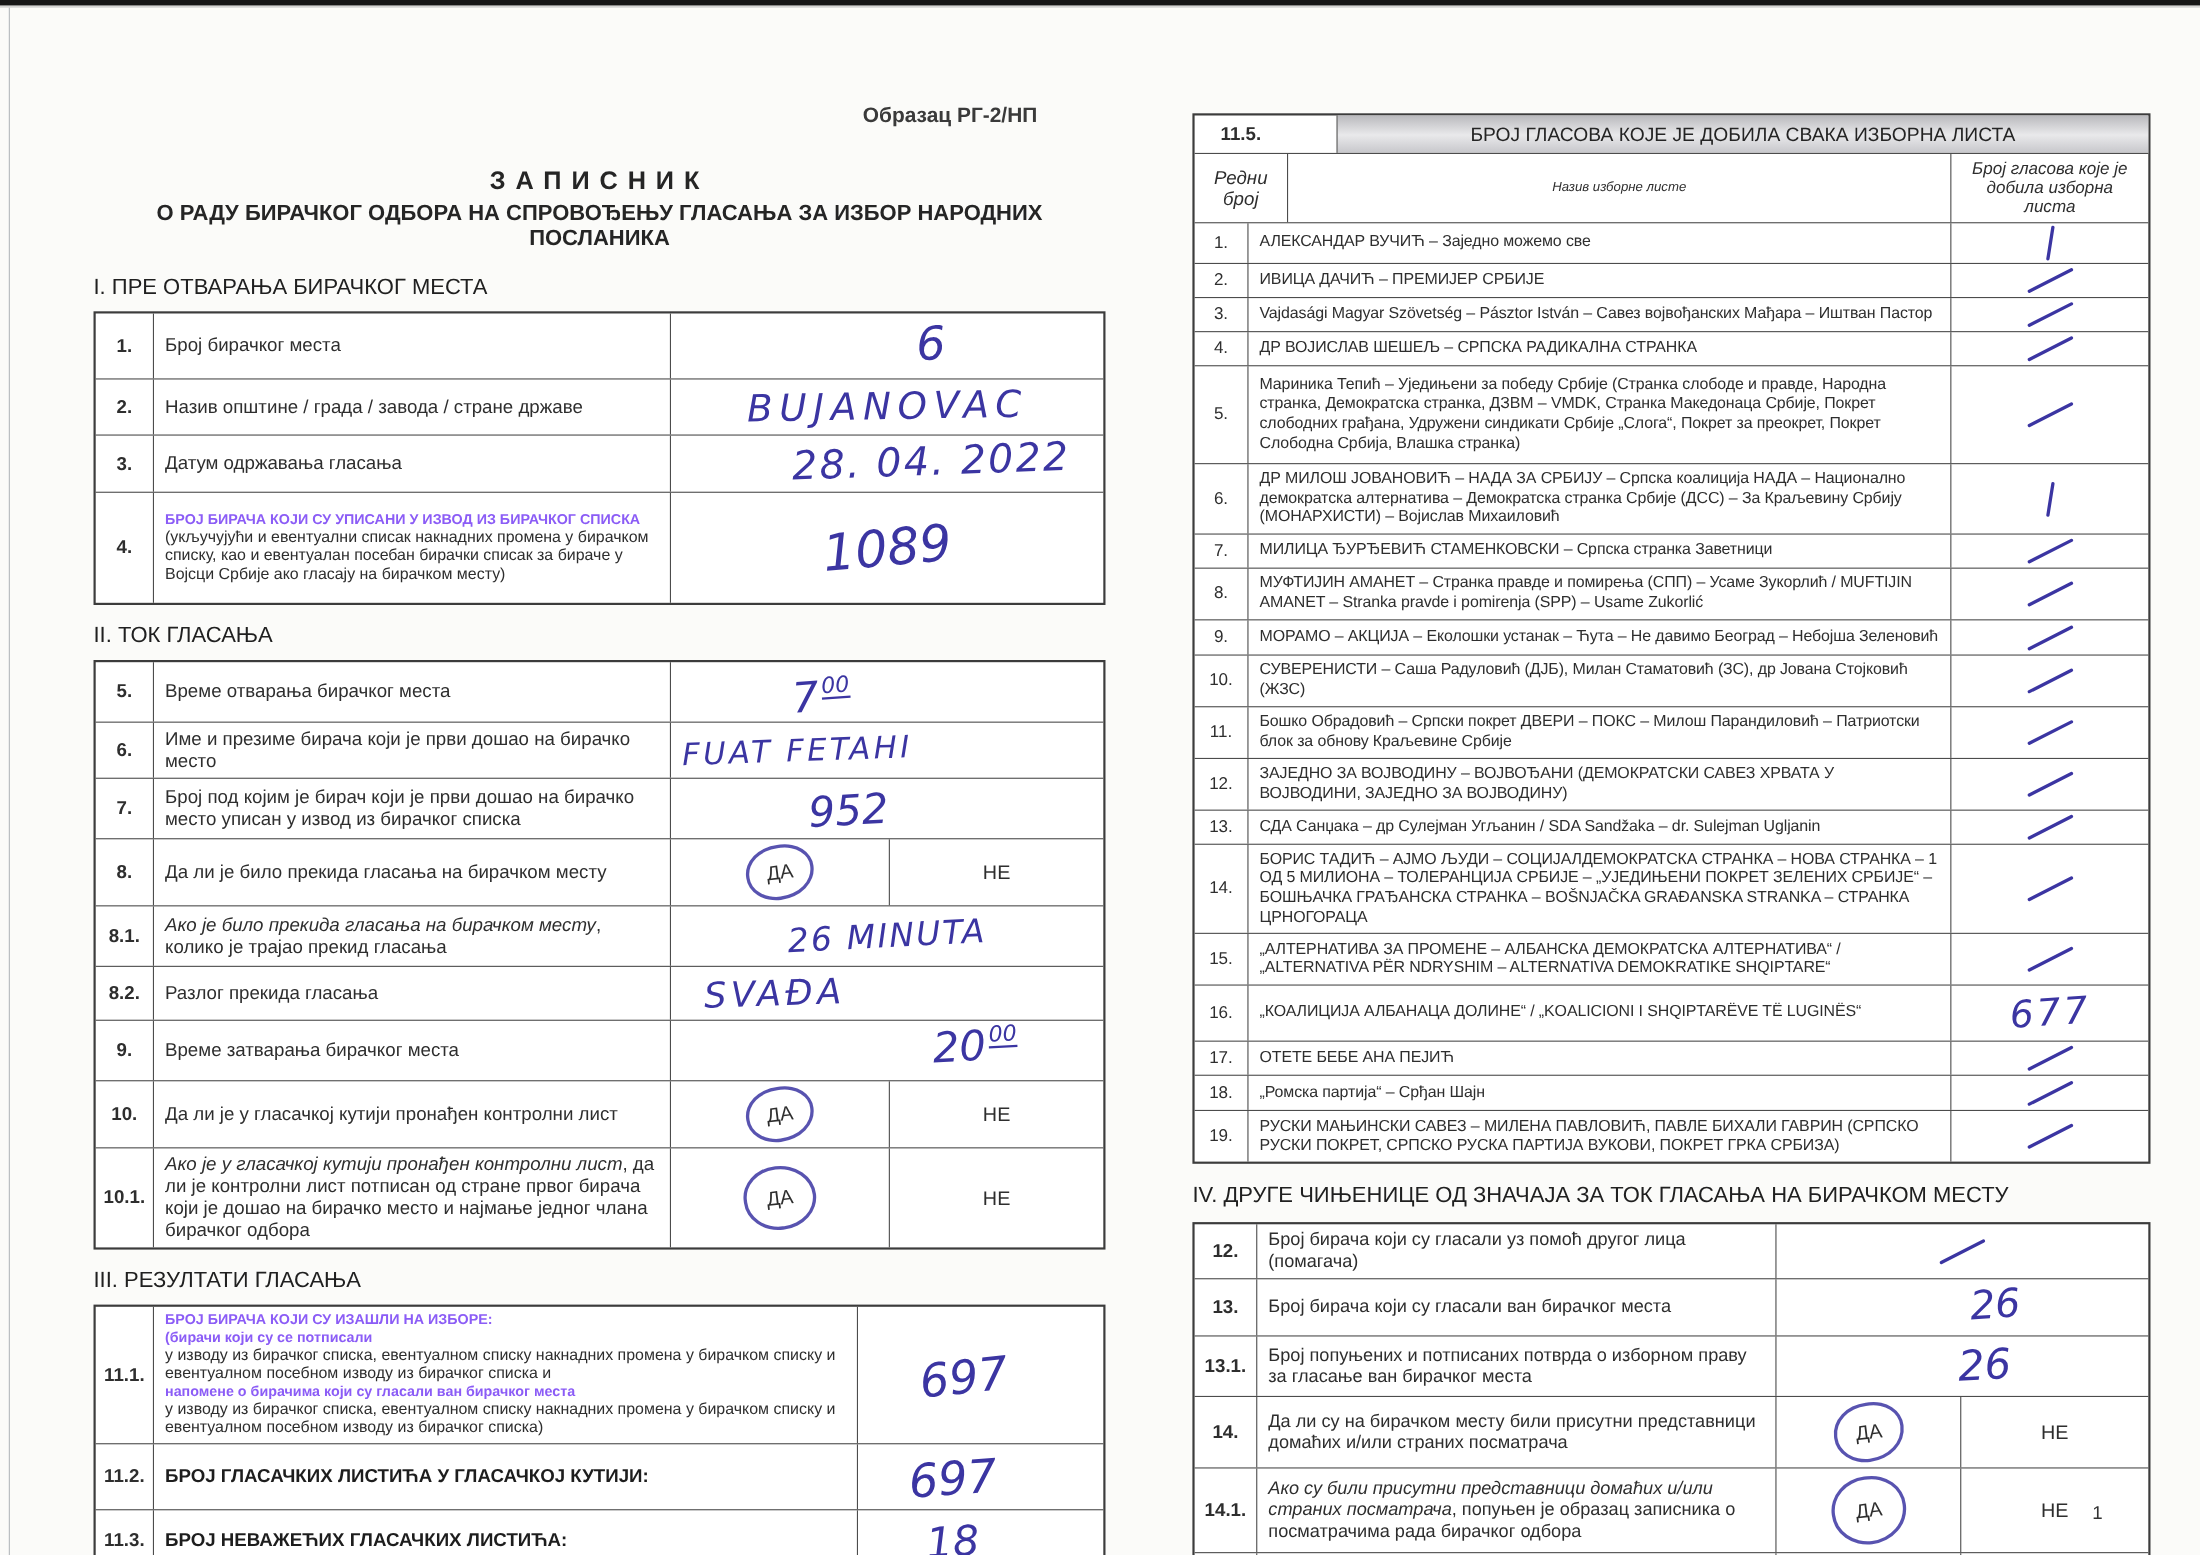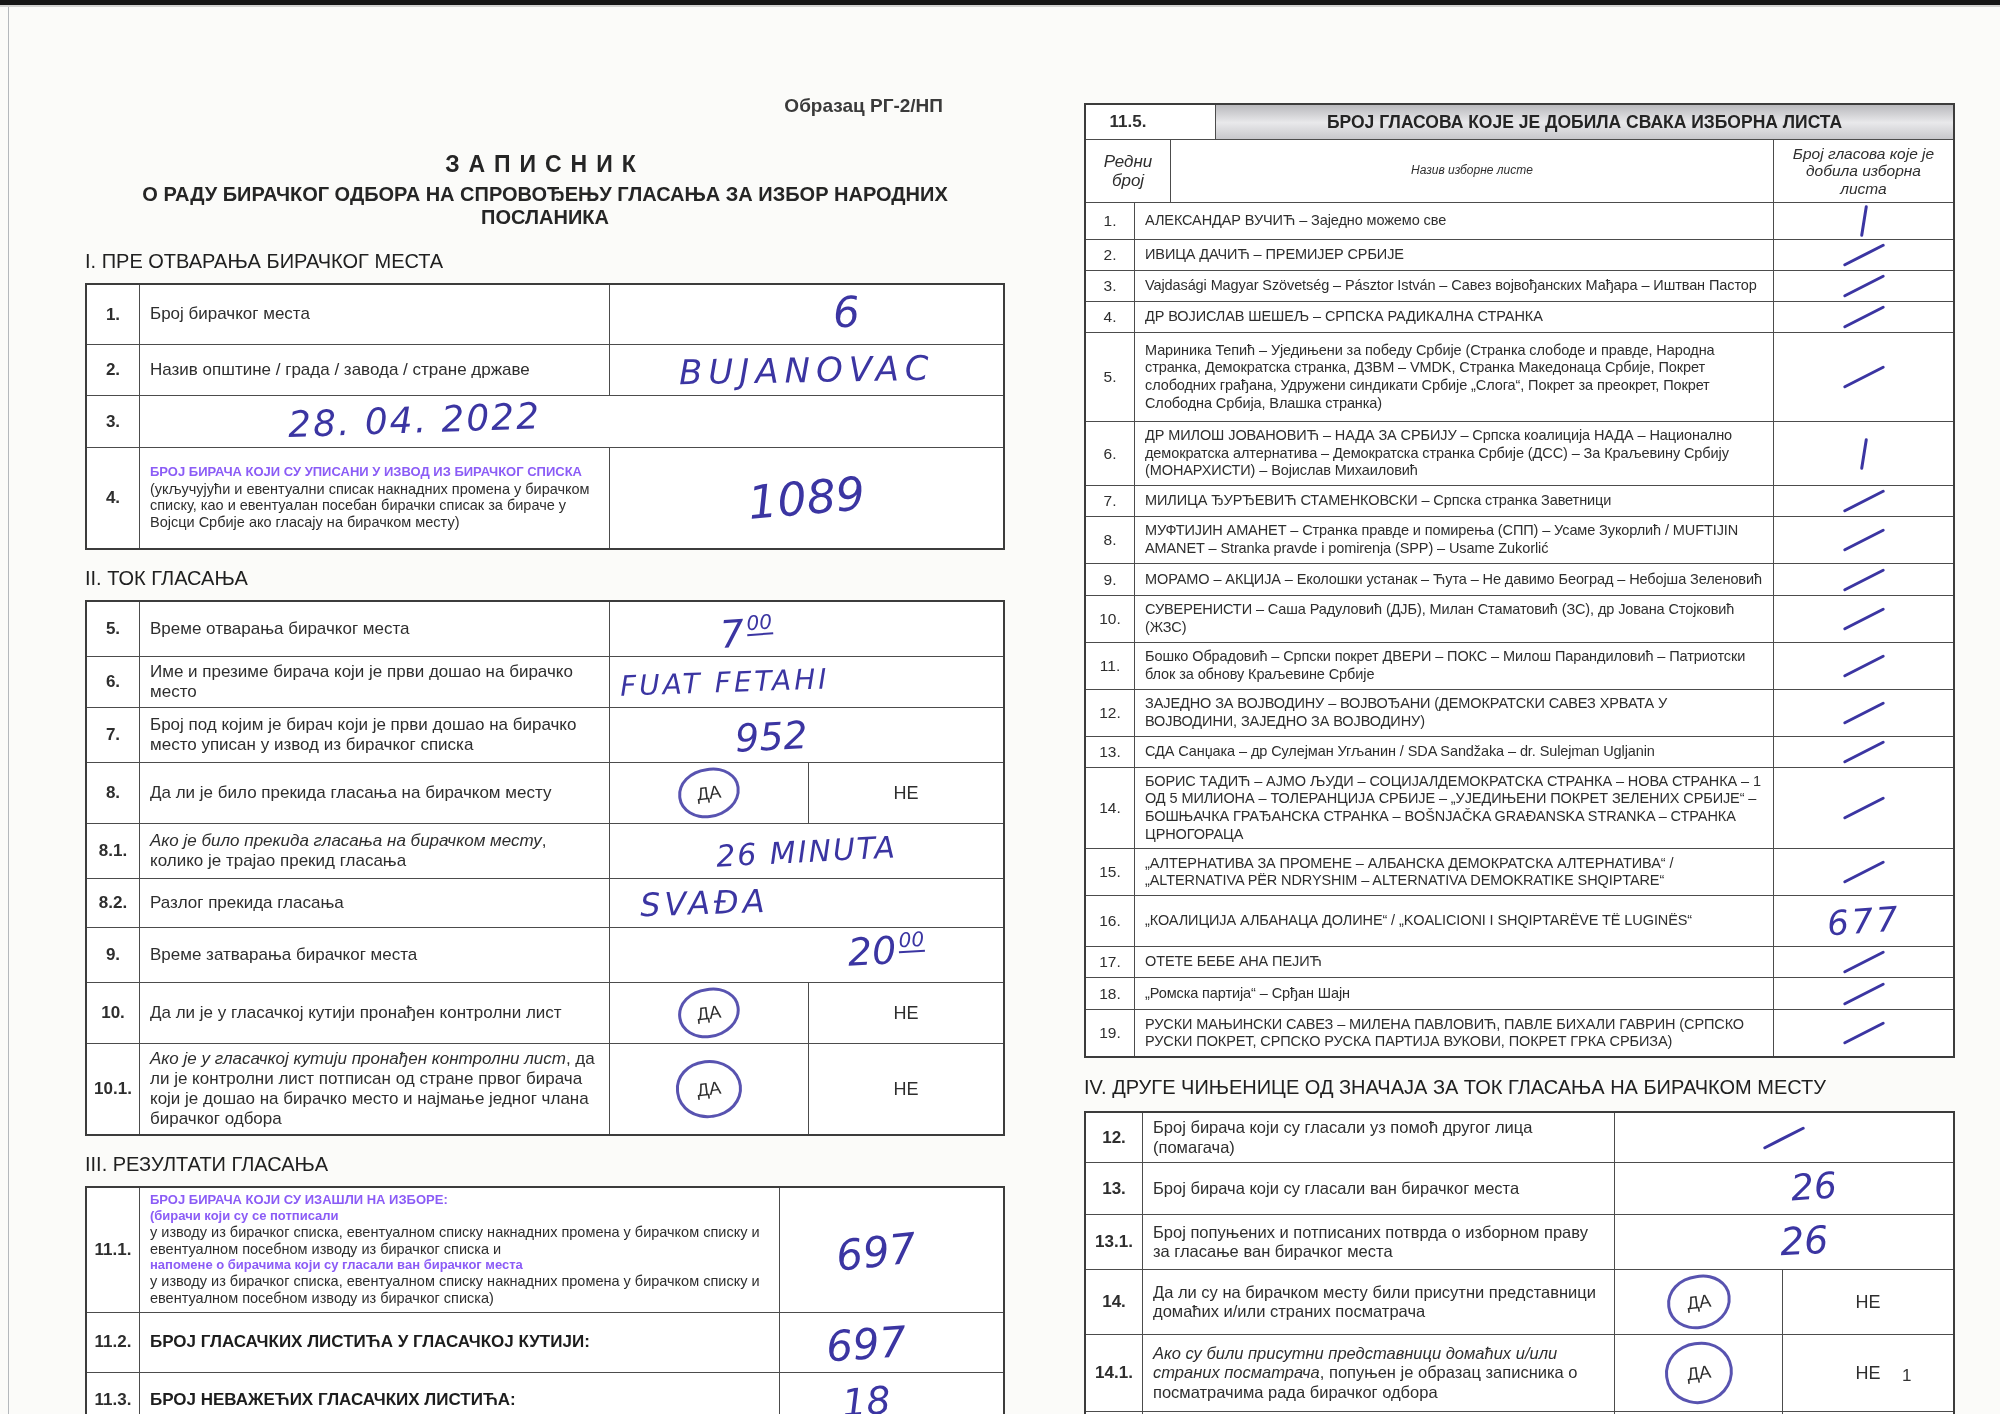--- a/index.html
+++ b/index.html
@@ -40,21 +40,21 @@
   .c.label{font-size:17px;line-height:1.18;}
   .c.val{justify-content:center;}
   .c .txt{display:block;}
   .blk b{display:block;font-size:13px;line-height:1.15;color:#8b5cf6;}
   .note{display:block;font-size:14.5px;line-height:1.17;margin-top:1px;}
   .it{font-style:italic;}
   .bold-label{font-weight:bold;font-size:17px;color:#1d1d1d;}
   .ne-txt{font-size:18px;color:#2e2e2e;}
   
   .v-headcell{background:linear-gradient(180deg,#b9b9bd 0%,#e9e9eb 52%,#c7c7cb 100%);
-    justify-content:center;font-weight:bold;font-size:17.5px;color:#242424;}
+    justify-content:center;font-weight:normal;font-size:17.5px;color:#242424;}
   .v-num-head{justify-content:center;font-weight:bold;font-size:18px;}
   .v-sub{justify-content:center;text-align:center;font-style:italic;font-size:15.5px;line-height:1.12;}
   .party .c.num{font-weight:normal;font-size:15.5px;}
   .party-name{font-size:14.5px;line-height:1.22;letter-spacing:-.1px;}
   
   .ink{font-family:"DejaVu Sans",sans-serif;font-style:italic;color:#3b35a2;transform:rotate(-2deg);}
   .hw-lg{font-size:42px;} .hw-md{font-size:34px;} .hw-sm{font-size:30px;}
   .time{display:inline-flex;align-items:flex-start;font-size:38px;}
   .tm{font-size:20px;border-bottom:2px solid currentColor;line-height:1.05;margin-left:3px;margin-top:2px;}
   .da-wrap{display:flex;align-items:center;justify-content:center;width:100%;}
@@ -95,20 +95,21 @@
     </div>
     <div class="row g3" style="min-height:44px">
       <div class="c num">2.</div>
       <div class="c label">Назив општине / града / завода / стране државе</div>
       <div class="c val">
           <span class="ink hw-md" style="letter-spacing:6px;transform:rotate(-1deg)">BUJANOVAC</span>
         </div>
     </div>
     <div class="row g3" style="min-height:44px">
       <div class="c num">3.</div>
+      <div class="c label">Датум одржавања гласања</div>
       <div class="c val">
           <span class="ink" style="font-size:36px;letter-spacing:2px;transform:rotate(-2deg) translateX(40px)">28. 04. 2022</span>
         </div>
     </div>
     <div class="row g3" style="min-height:100px">
       <div class="c num">4.</div>
       <div class="c label">
           <span class="txt blk">
         <b>БРОЈ БИРАЧА КОЈИ СУ УПИСАНИ У ИЗВОД ИЗ БИРАЧКОГ СПИСКА</b>
         <span class="note">(укључујући и евентуални списак накнадних промена у бирачком списку, као и евентуалан посебан бирачки списак за бираче у Војсци Србије ако гласају на бирачком месту)</span>

